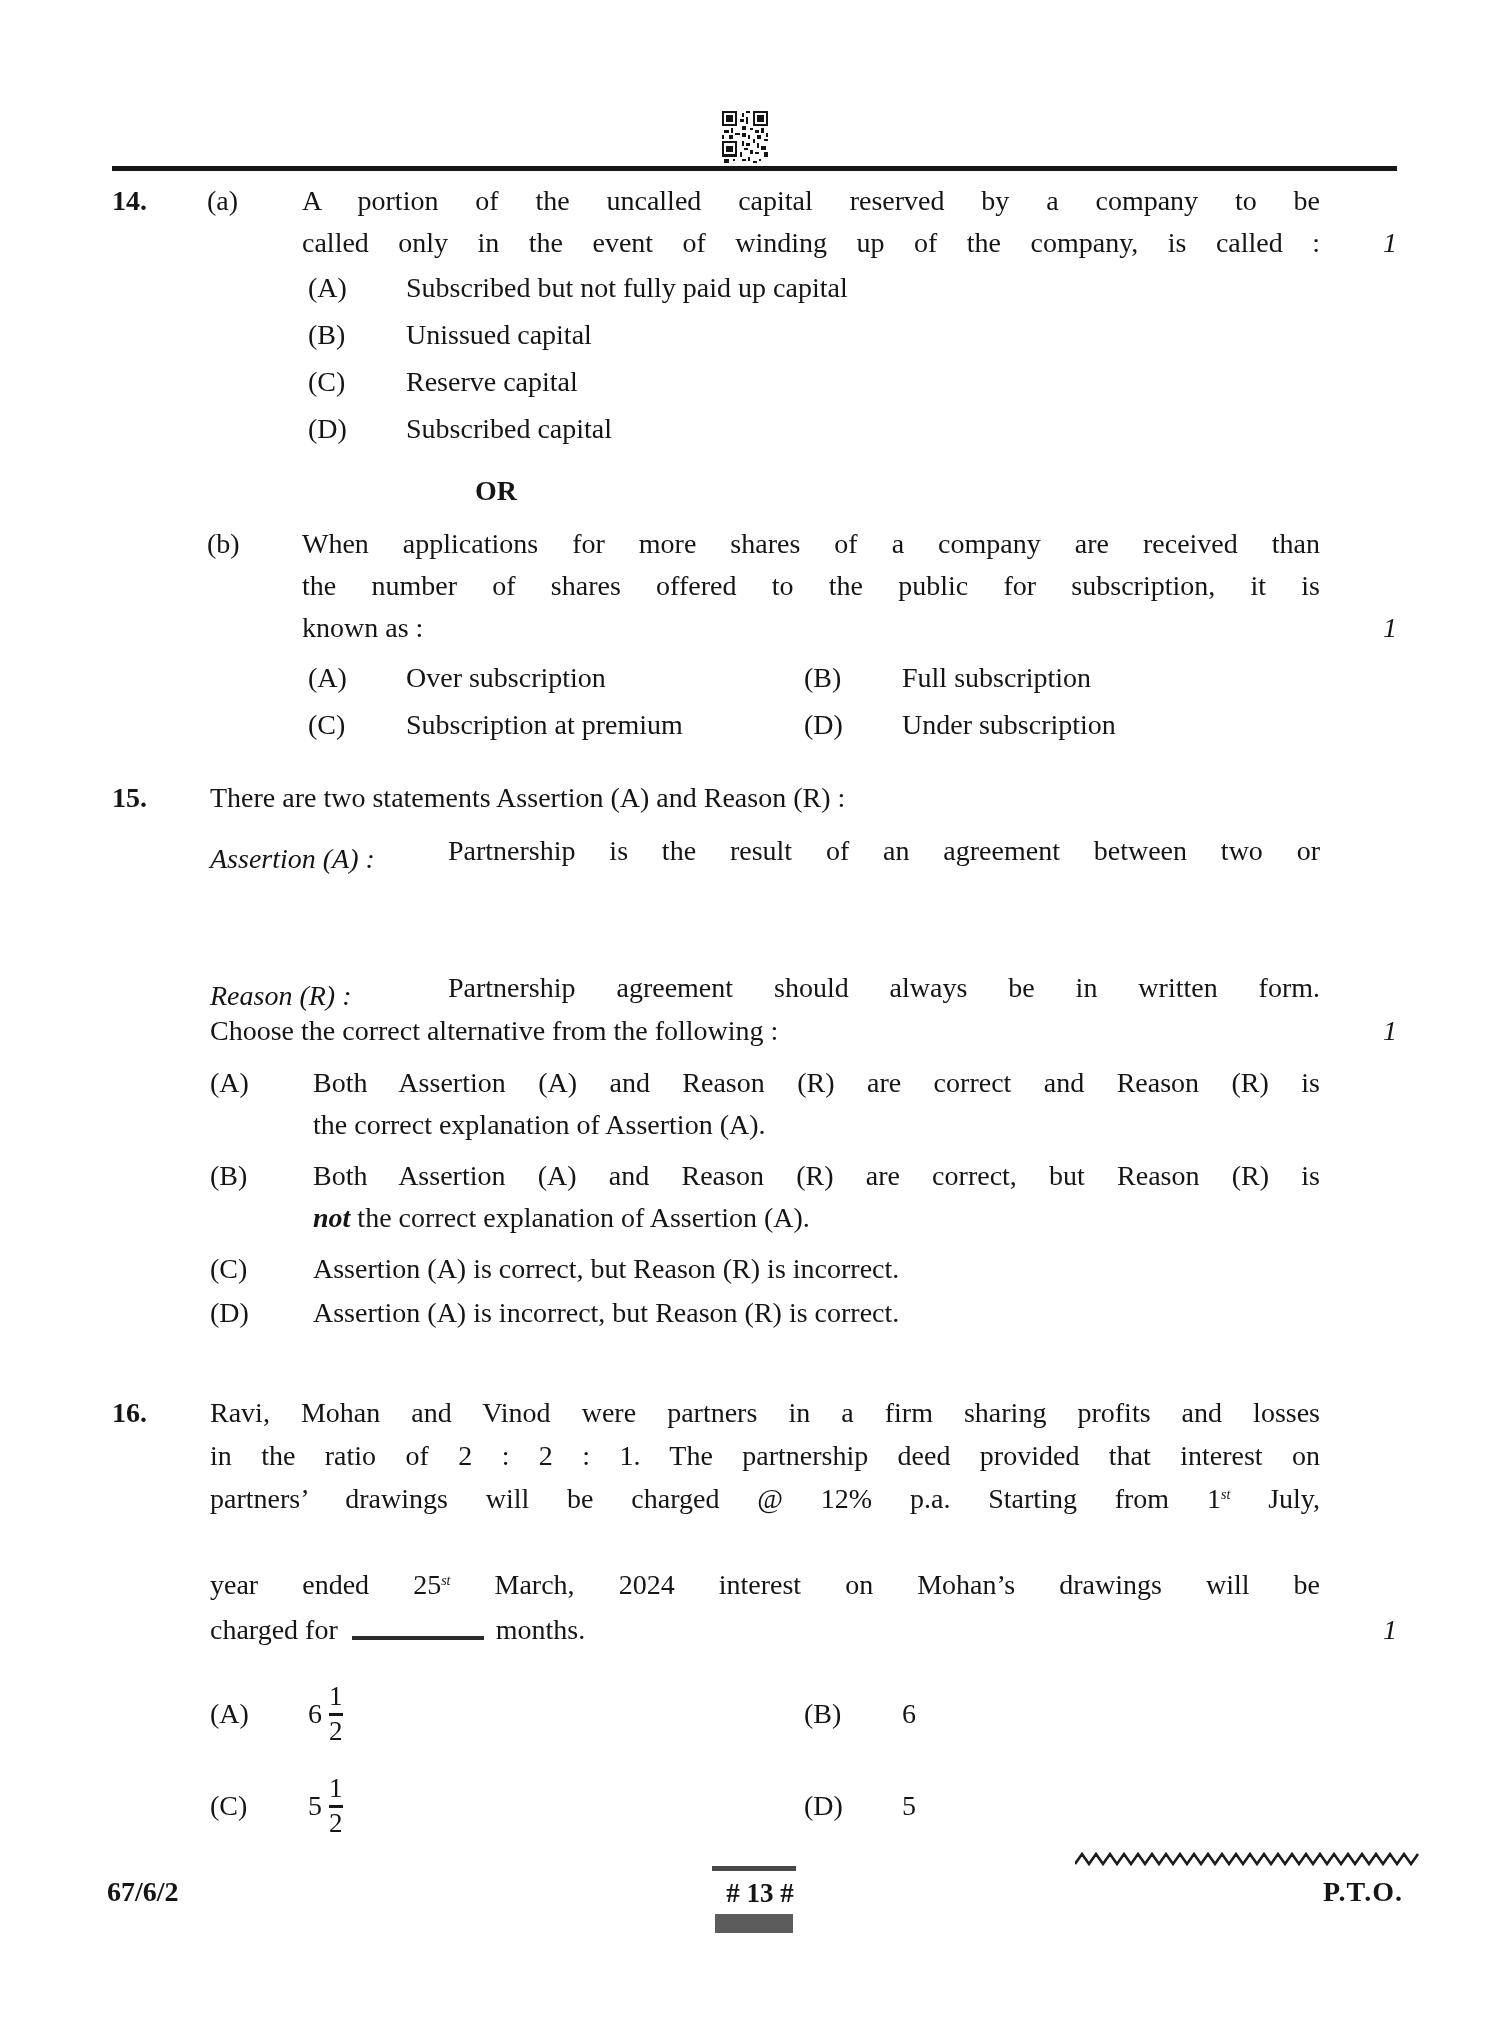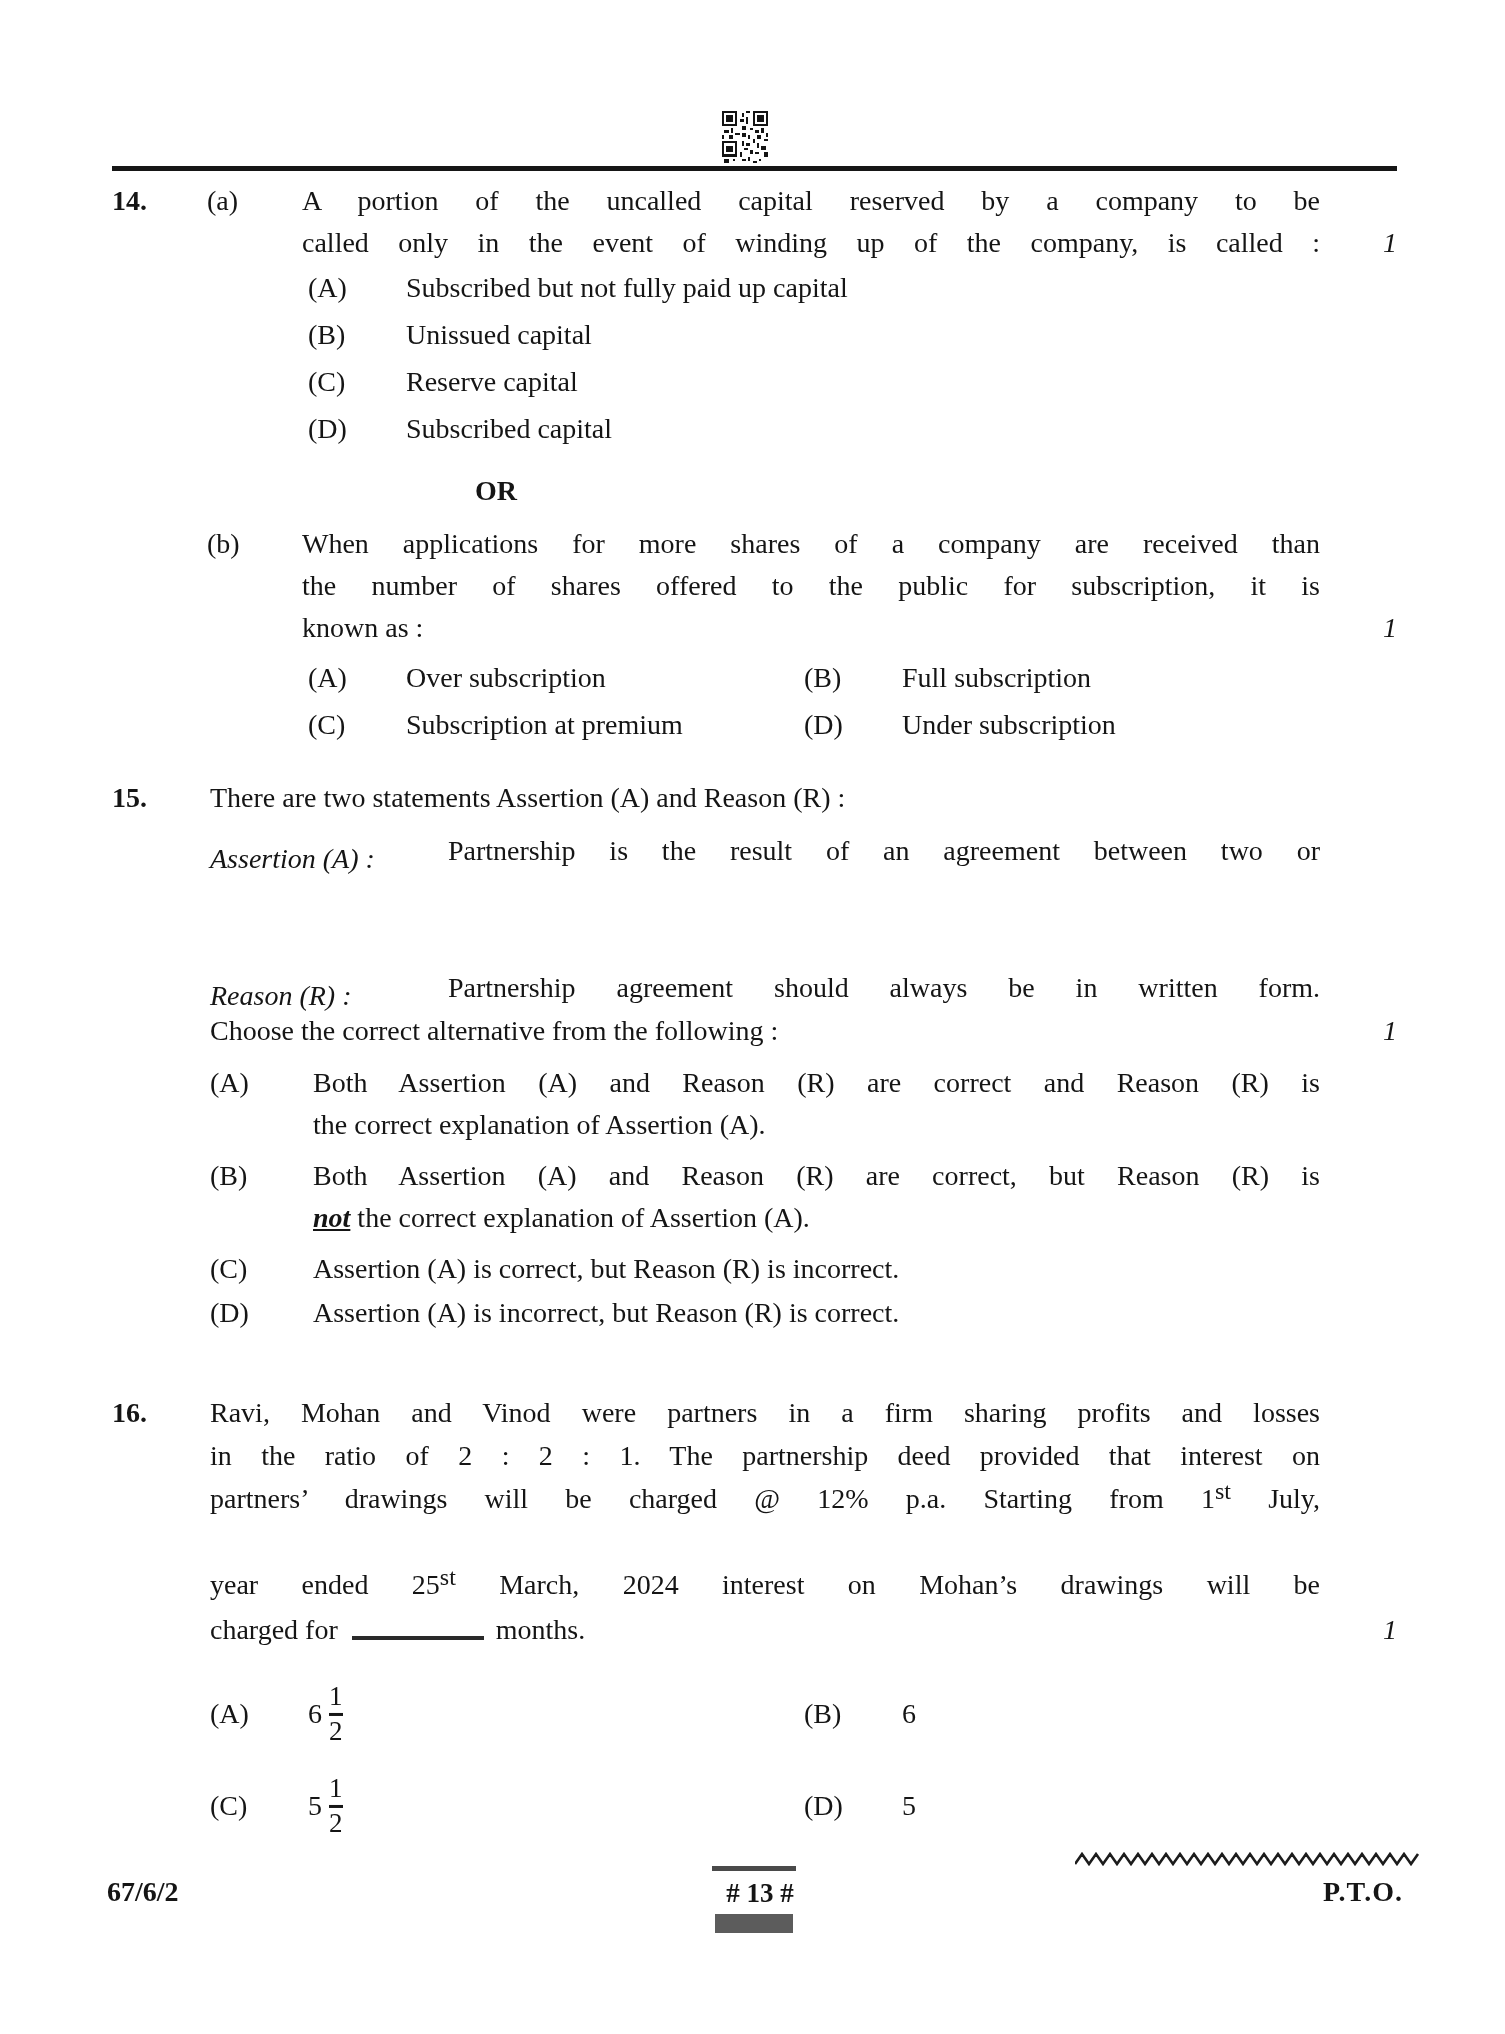--- a/index.html
+++ b/index.html
@@ -4,24 +4,24 @@
 <style>
   html,body{margin:0;padding:0;background:#fff;}
   .page{position:relative;width:1505px;height:2034px;background:#ffffff;
         font-family:"Liberation Serif",serif;font-size:28px;color:#151515;overflow:hidden;}
   .toprule{position:absolute;left:112px;top:166px;width:1285px;height:5px;background:#161616;}
   .qr{position:absolute;left:722px;top:110px;}
   .ln{position:absolute;left:112px;width:1285px;height:38px;line-height:38px;white-space:nowrap;}
   .at{position:absolute;top:0;line-height:38px;}
   .b{font-weight:bold;}
   .i{font-style:italic;margin-top:8px;}
-  .bi{font-weight:bold;font-style:italic;text-decoration:underline;}
+  .bi{font-weight:bold;font-style:italic;}
   .just{text-align:justify;text-align-last:justify;white-space:normal;}
   .mark{position:absolute;right:0;top:0;font-style:italic;}
-  .sup{font-size:24px;vertical-align:9px;line-height:0;}
+  .sup{font-size:14px;vertical-align:9px;line-height:0;font-style:italic;}
   .blank{display:inline-block;width:132px;height:4px;background:#2a2a2a;vertical-align:-1px;margin:0 12px 0 14px;}
   .opt-row{position:absolute;left:112px;width:1285px;height:92px;}
   .vc{position:absolute;top:50%;transform:translateY(-50%);line-height:1;}
   .mixed{display:inline-flex;align-items:center;gap:7px;}
   .frac{display:inline-flex;flex-direction:column;align-items:center;line-height:1.02;font-size:27px;}
   .fbar{align-self:stretch;height:3px;background:#161616;margin:2px 0;}
   .footer-code{position:absolute;left:107px;top:1876px;font-weight:bold;}
   .footer-page{position:absolute;left:705px;top:1878px;width:110px;text-align:center;font-weight:bold;font-size:27px;}
   .page-line{position:absolute;left:712px;top:1866px;width:84px;height:5px;background:#4a4a4a;}
   .page-box{position:absolute;left:715px;top:1914px;width:78px;height:19px;background:#5c5c5c;}

